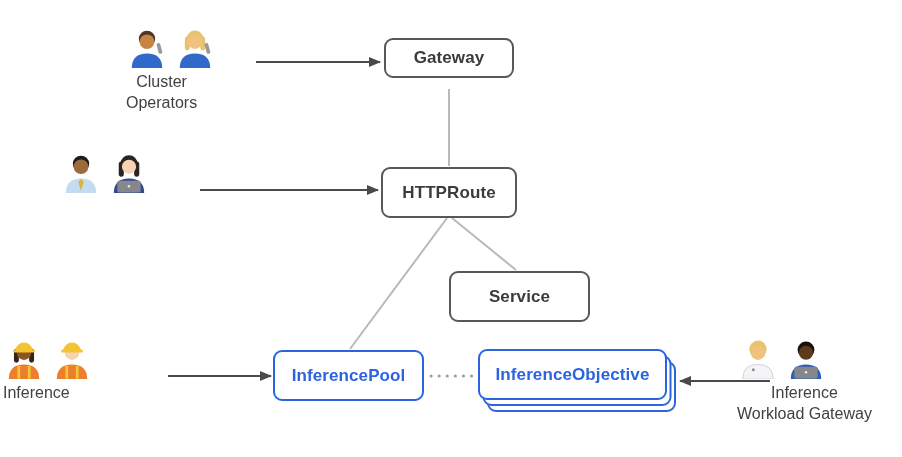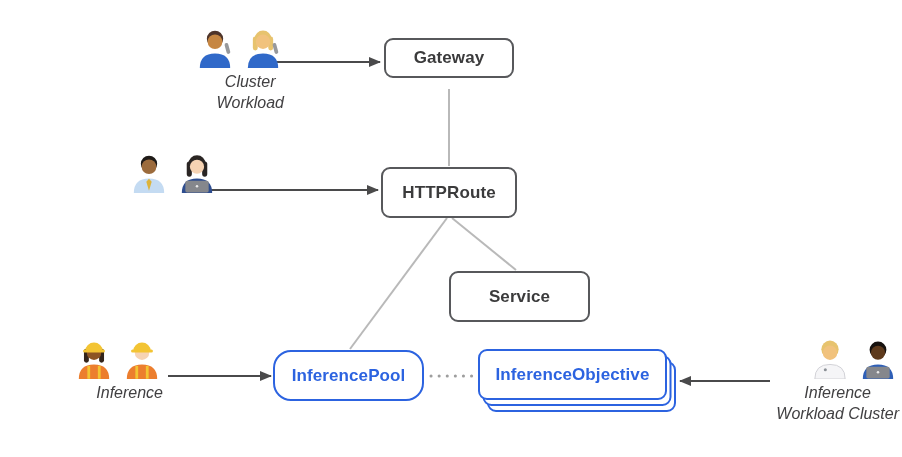--- a/index.html
+++ b/index.html
@@ -9,37 +9,37 @@
   }
   .overlay{position:absolute;left:0;top:0;width:902px;height:457px;}
 
   
   .node{
     position:absolute;display:flex;align-items:center;justify-content:center;
     background:#fff;border:2.5px solid #57585B;border-radius:9px;
     font-weight:bold;font-size:17px;color:#3B3B3C;box-sizing:border-box;
     letter-spacing:.1px;
   }
-  .node.blue{border-color:#2C63E0;color:#2C63E0;border-radius:18px;}
+  .node.blue{border-color:#2C63E0;color:#2C63E0;}
   #n-gateway{left:384px;top:38px;width:130px;height:40px;}
   #n-httproute{left:381px;top:167px;width:136px;height:51px;}
   #n-service{left:449px;top:271px;width:141px;height:51px;}
   #n-pool{left:273px;top:350px;width:151px;height:51px;}
   #n-objective{left:478px;top:349px;width:189px;height:51px;background:transparent;border:none;}
   .stack-layer,.stack-main{
     position:absolute;left:0;top:0;right:0;bottom:0;background:#fff;
     border:2.5px solid #2C63E0;border-radius:9px;box-sizing:border-box;
   }
   .sl-2{transform:translate(9px,12px);}
   .sl-1{transform:translate(4.5px,6px);}
   .stack-main{display:flex;align-items:center;justify-content:center;
     font-weight:bold;font-size:17px;color:#2C63E0;letter-spacing:.1px;}
 
   
-  .persona{position:absolute;display:flex;flex-direction:column;align-items:flex-end;font-style:italic;}
+  .persona{position:absolute;display:flex;flex-direction:column;align-items:flex-start;}
   .avatars{display:flex;gap:6px;align-items:flex-end;}
   .avatar{width:42px;height:42px;display:block;}
   .plabel{margin-top:3px;text-align:center;font-size:16px;line-height:21px;color:#414042;}
   #p-cluster{left:126px;top:26px;width:158px;}
   #p-appdev{left:60px;top:151px;width:158px;}
   #p-platform{left:3px;top:337px;width:160px;}
   #p-workload{left:737px;top:337px;width:162px;}
 </style>
 </head>
 <body>
@@ -77,21 +77,21 @@
         <circle cx="18" cy="11" r="7.2" fill="#E7C36E"></circle>
         <rect x="9.3" y="9" width="4.2" height="12" rx="2.1" fill="#E7C36E"></rect>
         <rect x="22.5" y="9" width="4.2" height="12" rx="2.1" fill="#E7C36E"></rect>
         <circle cx="18" cy="13.5" r="6.2" fill="#F1C27D"></circle>
         <path d="M5 36 Q5 23.5 18 23.5 Q31 23.5 31 36 Z" fill="#3069C9"></path>
         <rect x="27" y="14.5" width="3.2" height="9.5" rx="1.6" fill="#97999C" transform="rotate(-15 28.6 19)"></rect>
       </svg>
     </div>
     <div class="plabel">
       <div>Cluster</div>
-      <div>Workload</div>
+      <div>Operators</div>
     </div>
   </div>
 
   <div class="persona" id="p-appdev">
     <div class="avatars">
       <svg class="avatar" viewBox="0 0 36 36">
         <circle cx="18" cy="11" r="7" fill="#1F1B18"></circle>
         <circle cx="18" cy="13.5" r="6.3" fill="#9C6B3C"></circle>
         <path d="M5 36 Q5 23.5 18 23.5 Q31 23.5 31 36 Z" fill="#C4DBF2"></path>
         <path d="M18 23.8 l2.3 2.6 -2.3 7.6 -2.3 -7.6 Z" fill="#DDB339"></path>
@@ -145,21 +145,21 @@
       <svg class="avatar" viewBox="0 0 36 36">
         <circle cx="18" cy="11" r="7.2" fill="#17120F"></circle>
         <circle cx="18" cy="13.5" r="6.1" fill="#5E3A1C"></circle>
         <path d="M5 36 Q5 23.5 18 23.5 Q31 23.5 31 36 Z" fill="#2E5FB7"></path>
         <rect x="8" y="25.5" width="20" height="10" rx="1.5" fill="#85878C"></rect>
         <circle cx="18" cy="30.2" r="1.1" fill="#E8E8E8"></circle>
       </svg>
     </div>
     <div class="plabel">
       <div>Inference</div>
-      <div>Workload Cluster</div>
+      <div>Workload Gateway</div>
     </div>
   </div>
 
   <div class="node" id="n-gateway">
     <span>Gateway</span>
   </div>
   <div class="node" id="n-httproute">
     <span>HTTPRoute</span>
   </div>
   <div class="node" id="n-service">

